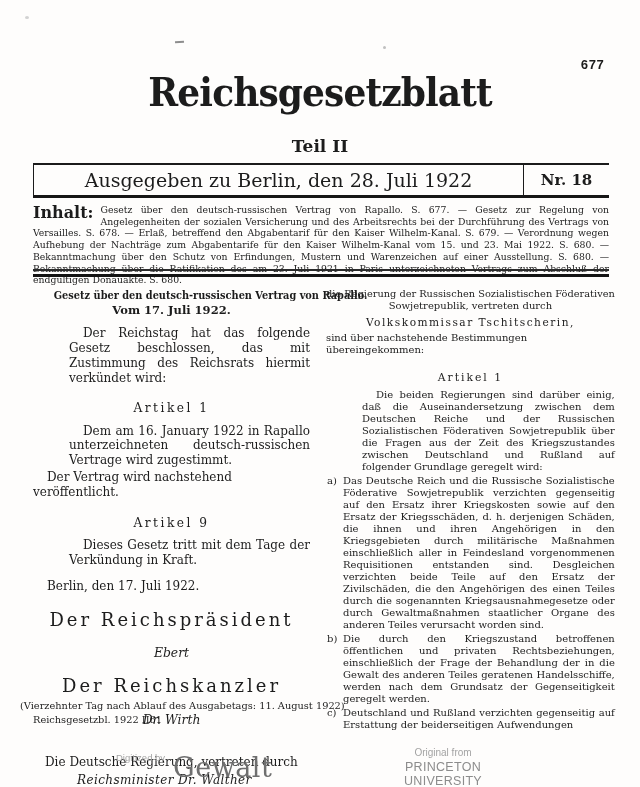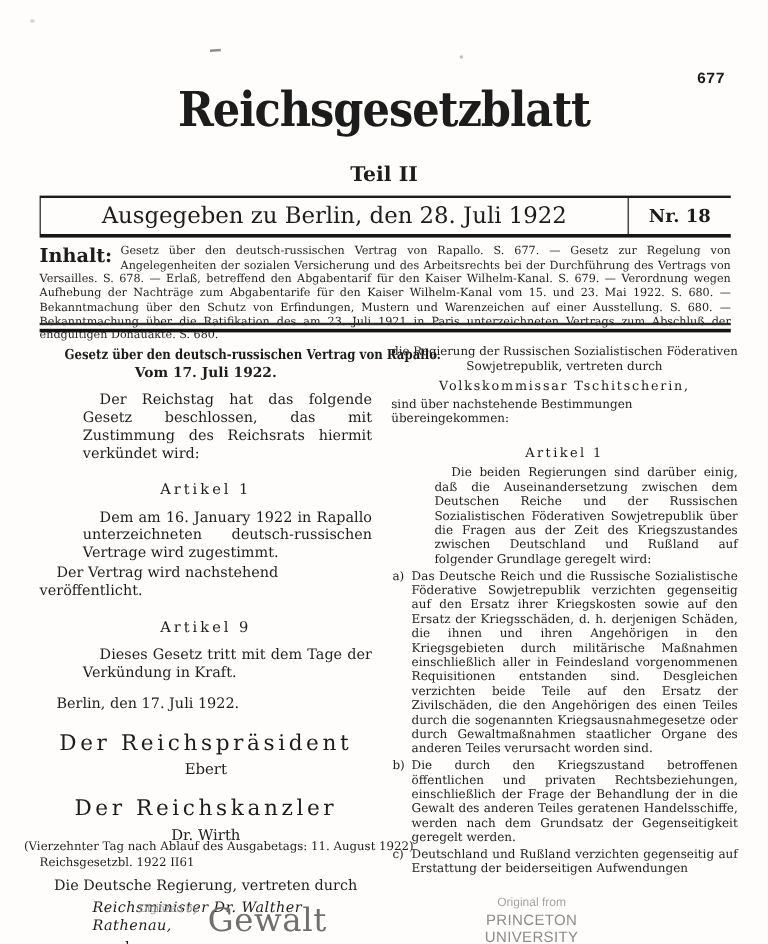--- a/index.html
+++ b/index.html
@@ -48,21 +48,21 @@
                transform:scaleX(.85);transform-origin:center;line-height:1.3;}
   .law-heading-date{font-weight:bold;font-size:11.5px;text-align:center;line-height:1.3;}
   .p-just{text-align:justify;margin-left:36px;}
   .indent{text-indent:14px;}
   .mt8{margin-top:8px;} .mt12{margin-top:12px;}
   .mt2{margin-top:2px;} .mt14{margin-top:14px;} .mt7{margin-top:7px;}
   .mt11{margin-top:11px;} .mt4{margin-top:4px;} .mt6{margin-top:6px;}
   .artikel{text-align:center;letter-spacing:2.5px;font-size:12.2px;margin-top:16px;}
   .col-right .artikel{font-size:10.8px;letter-spacing:2px;}
   .sig-title{margin-top:15px;text-align:center;letter-spacing:3px;font-size:18px;}
-  .sig-name{margin-top:2px;text-align:center;font-size:12.4px;}
+  .sig-name{margin-top:14px;text-align:center;font-size:12.4px;font-style:italic;}
   .gov1{margin-top:28px;padding-left:12px;}
   .gov2{margin-top:3px;padding-left:44px;letter-spacing:.4px;font-style:italic;}
   .gov3{margin-top:3px;padding-left:52px;}
 
   .intro1{white-space:nowrap;font-size:9.8px;}
   .intro-center{text-align:center;}
   .spaced{letter-spacing:1.5px;font-size:10.6px;margin-top:4px;}
   .hang-item{position:relative;padding-left:17px;text-align:justify;margin-top:2px;}
   .hang-label{position:absolute;left:1px;top:0;}
 

